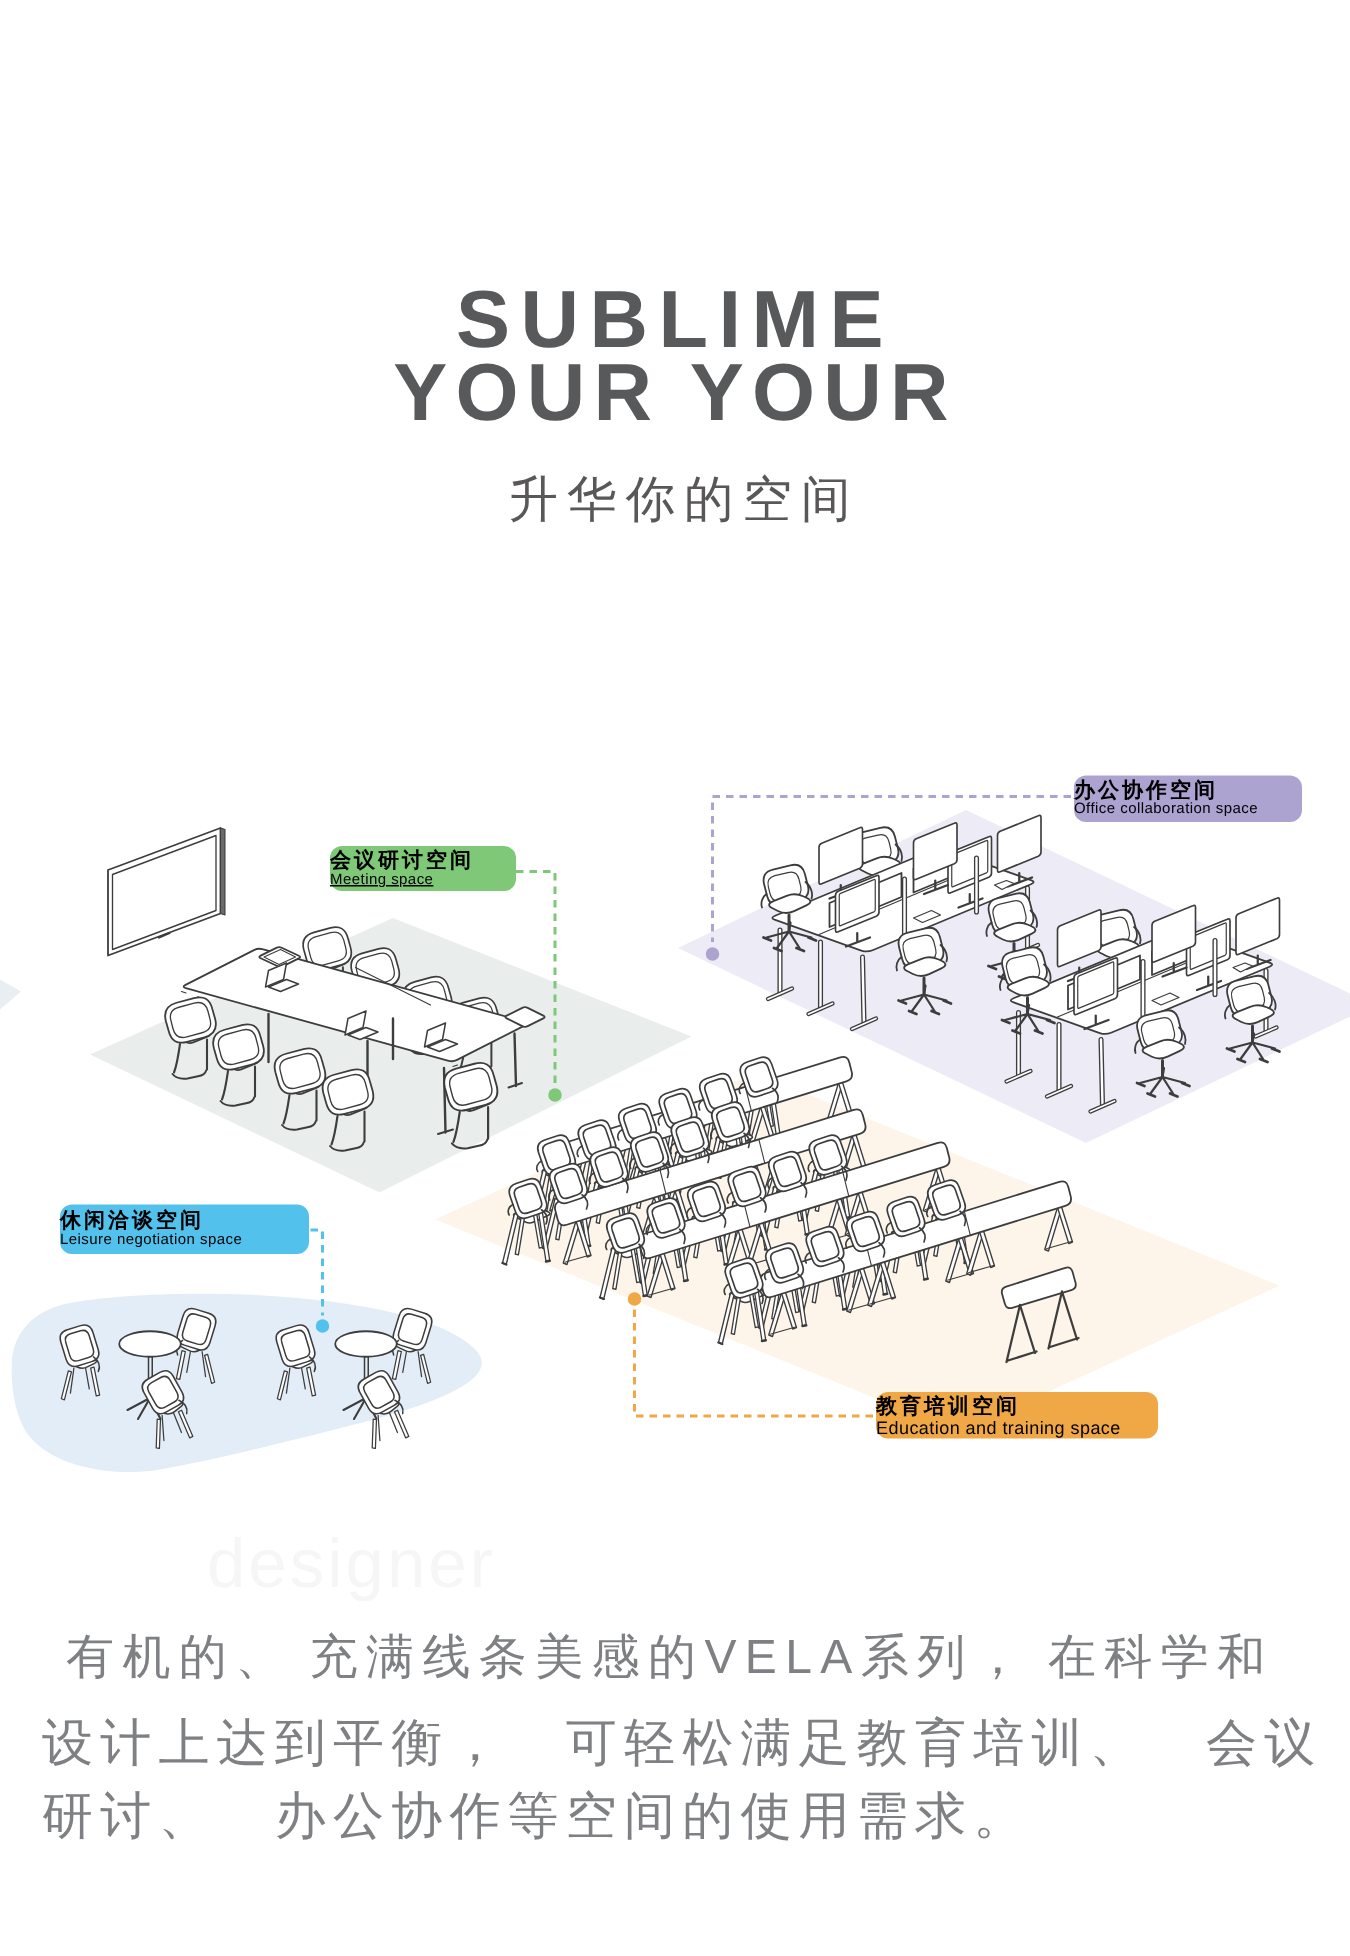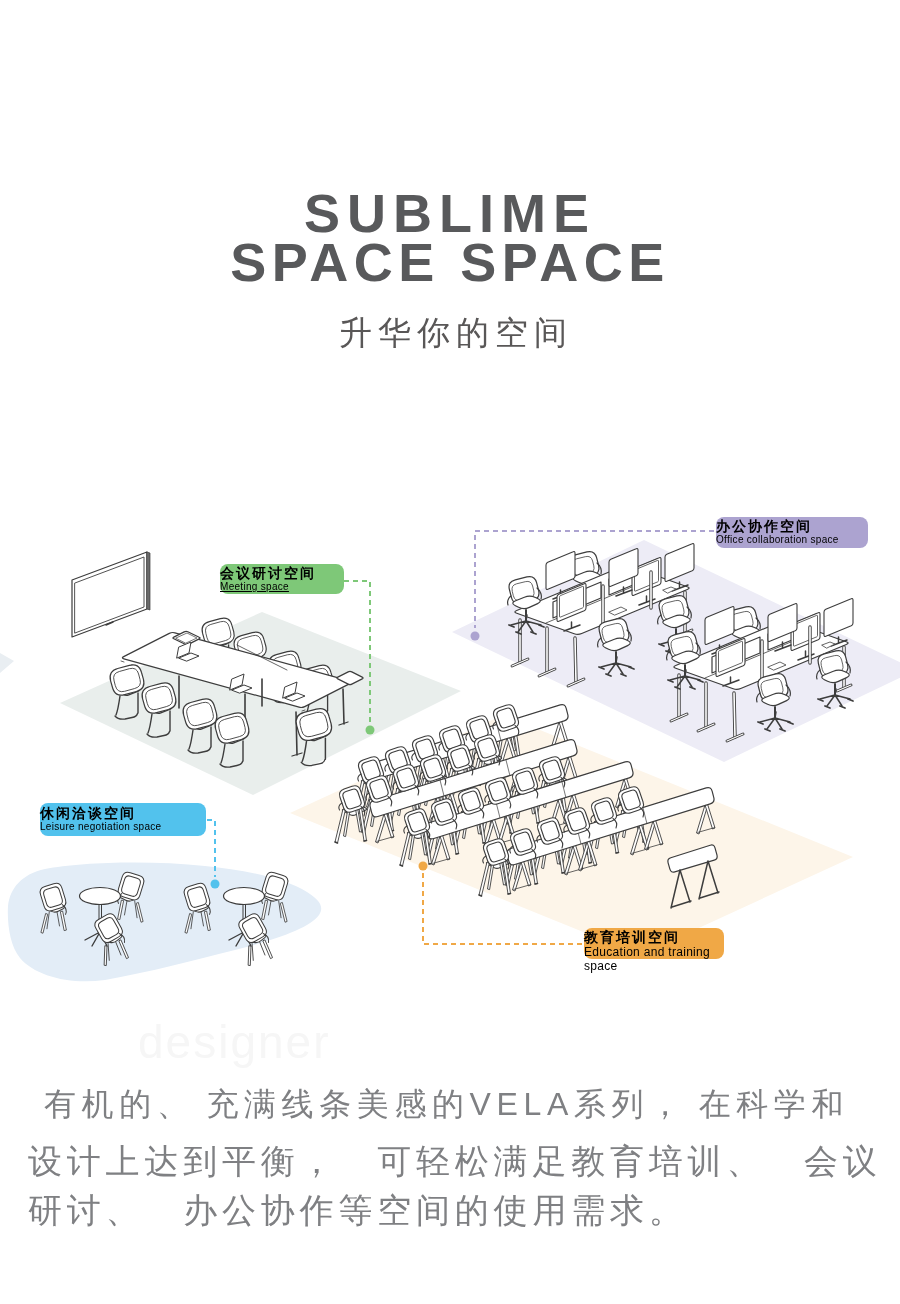--- a/index.html
+++ b/index.html
@@ -9,21 +9,21 @@
   .lbl{position:absolute;border-radius:8px;color:#000000;text-align:left;box-sizing:border-box;}
   .lbl .cn{font-weight:bold;letter-spacing:2px;}
   .lbl .en{letter-spacing:0.3px;}
   .para{color:#7f8083;white-space:nowrap;}
 </style>
 </head>
 <body>
 
 <div class="abs title" style="left:0;top:186px;width:900px;font-size:54px;letter-spacing:7px;">SUBLIME</div>
 
-<div class="abs title" style="left:0;top:235px;width:900px;font-size:54px;letter-spacing:5.5px;">SPACE SPACE</div>
+<div class="abs title" style="left:0;top:235px;width:900px;font-size:54px;letter-spacing:5.5px;">YOUR YOUR</div>
 
 <div class="abs" style="left:6px;top:311px;width:900px;font-size:33px;color:#595757;text-align:center;letter-spacing:6px;">升华你的空间</div>
 
 <svg class="abs" style="left:0;top:0;" width="900" height="1304" viewBox="0 0 900 1304" xmlns="http://www.w3.org/2000/svg">
 <defs>
 <g id="tseat" stroke="#3d3d3d" fill="#fff" stroke-width="1.1" stroke-linecap="round" stroke-linejoin="round">
         <path d="M -8.3,12.3 Q -11.0,11.0 -8.2,9.9 L 1.2,6.1 Q 4.0,5.0 6.8,6.2 L 13.2,8.8 Q 16.0,10.0 13.3,11.3 L 3.7,15.7 Q 1.0,17.0 -1.7,15.7 Z"></path>
       </g>
 <g id="tring" stroke="#3d3d3d" fill="#fff" stroke-width="1.1" stroke-linecap="round" stroke-linejoin="round">
         <path d="M -12.0,-1.7 Q -14.1,-7.8 -7.9,-10.0 L 0.1,-12.7 Q 6.3,-14.8 8.4,-8.7 L 12.0,1.7 Q 14.1,7.8 7.9,10.0 L -0.1,12.7 Q -6.3,14.8 -8.4,8.7 Z"></path>
@@ -396,21 +396,21 @@
 <div class="lbl" style="left:716px;top:517px;width:152px;height:31px;background:#aca3d0;">
   <div class="cn" style="font-size:14px;margin-top:1px;">办公协作空间</div>
   <div class="en" style="font-size:10px;margin-top:-2px;">Office collaboration space</div>
 </div>
 
 <div class="lbl" style="left:40px;top:803px;width:166px;height:33px;background:#52c2ed;">
   <div class="cn" style="font-size:14px;margin-top:2px;">休闲洽谈空间</div>
   <div class="en" style="font-size:10px;margin-top:-2px;">Leisure negotiation space</div>
 </div>
 
-<div class="lbl" style="left:584px;top:928px;width:140px;height:31px;background:#f0a846;">
+<div class="lbl" style="left:584px;top:928px;width:188px;height:31px;background:#f0a846;">
   <div class="cn" style="font-size:14px;margin-top:1px;">教育培训空间</div>
   <div class="en" style="font-size:12px;margin-top:-2px;">Education and training space</div>
 </div>
 
 <div class="abs para" style="left:44px;top:1083px;font-size:32px;letter-spacing:5.6px;">有机的、 充满线条美感的VELA系列， 在科学和</div>
 
 <div class="abs para" style="left:28px;top:1139px;font-size:34px;letter-spacing:4.8px;">设计上达到平衡，　可轻松满足教育培训、　会议</div>
 
 <div class="abs para" style="left:28px;top:1188px;font-size:34px;letter-spacing:4.8px;">研讨、　办公协作等空间的使用需求。</div>
 

